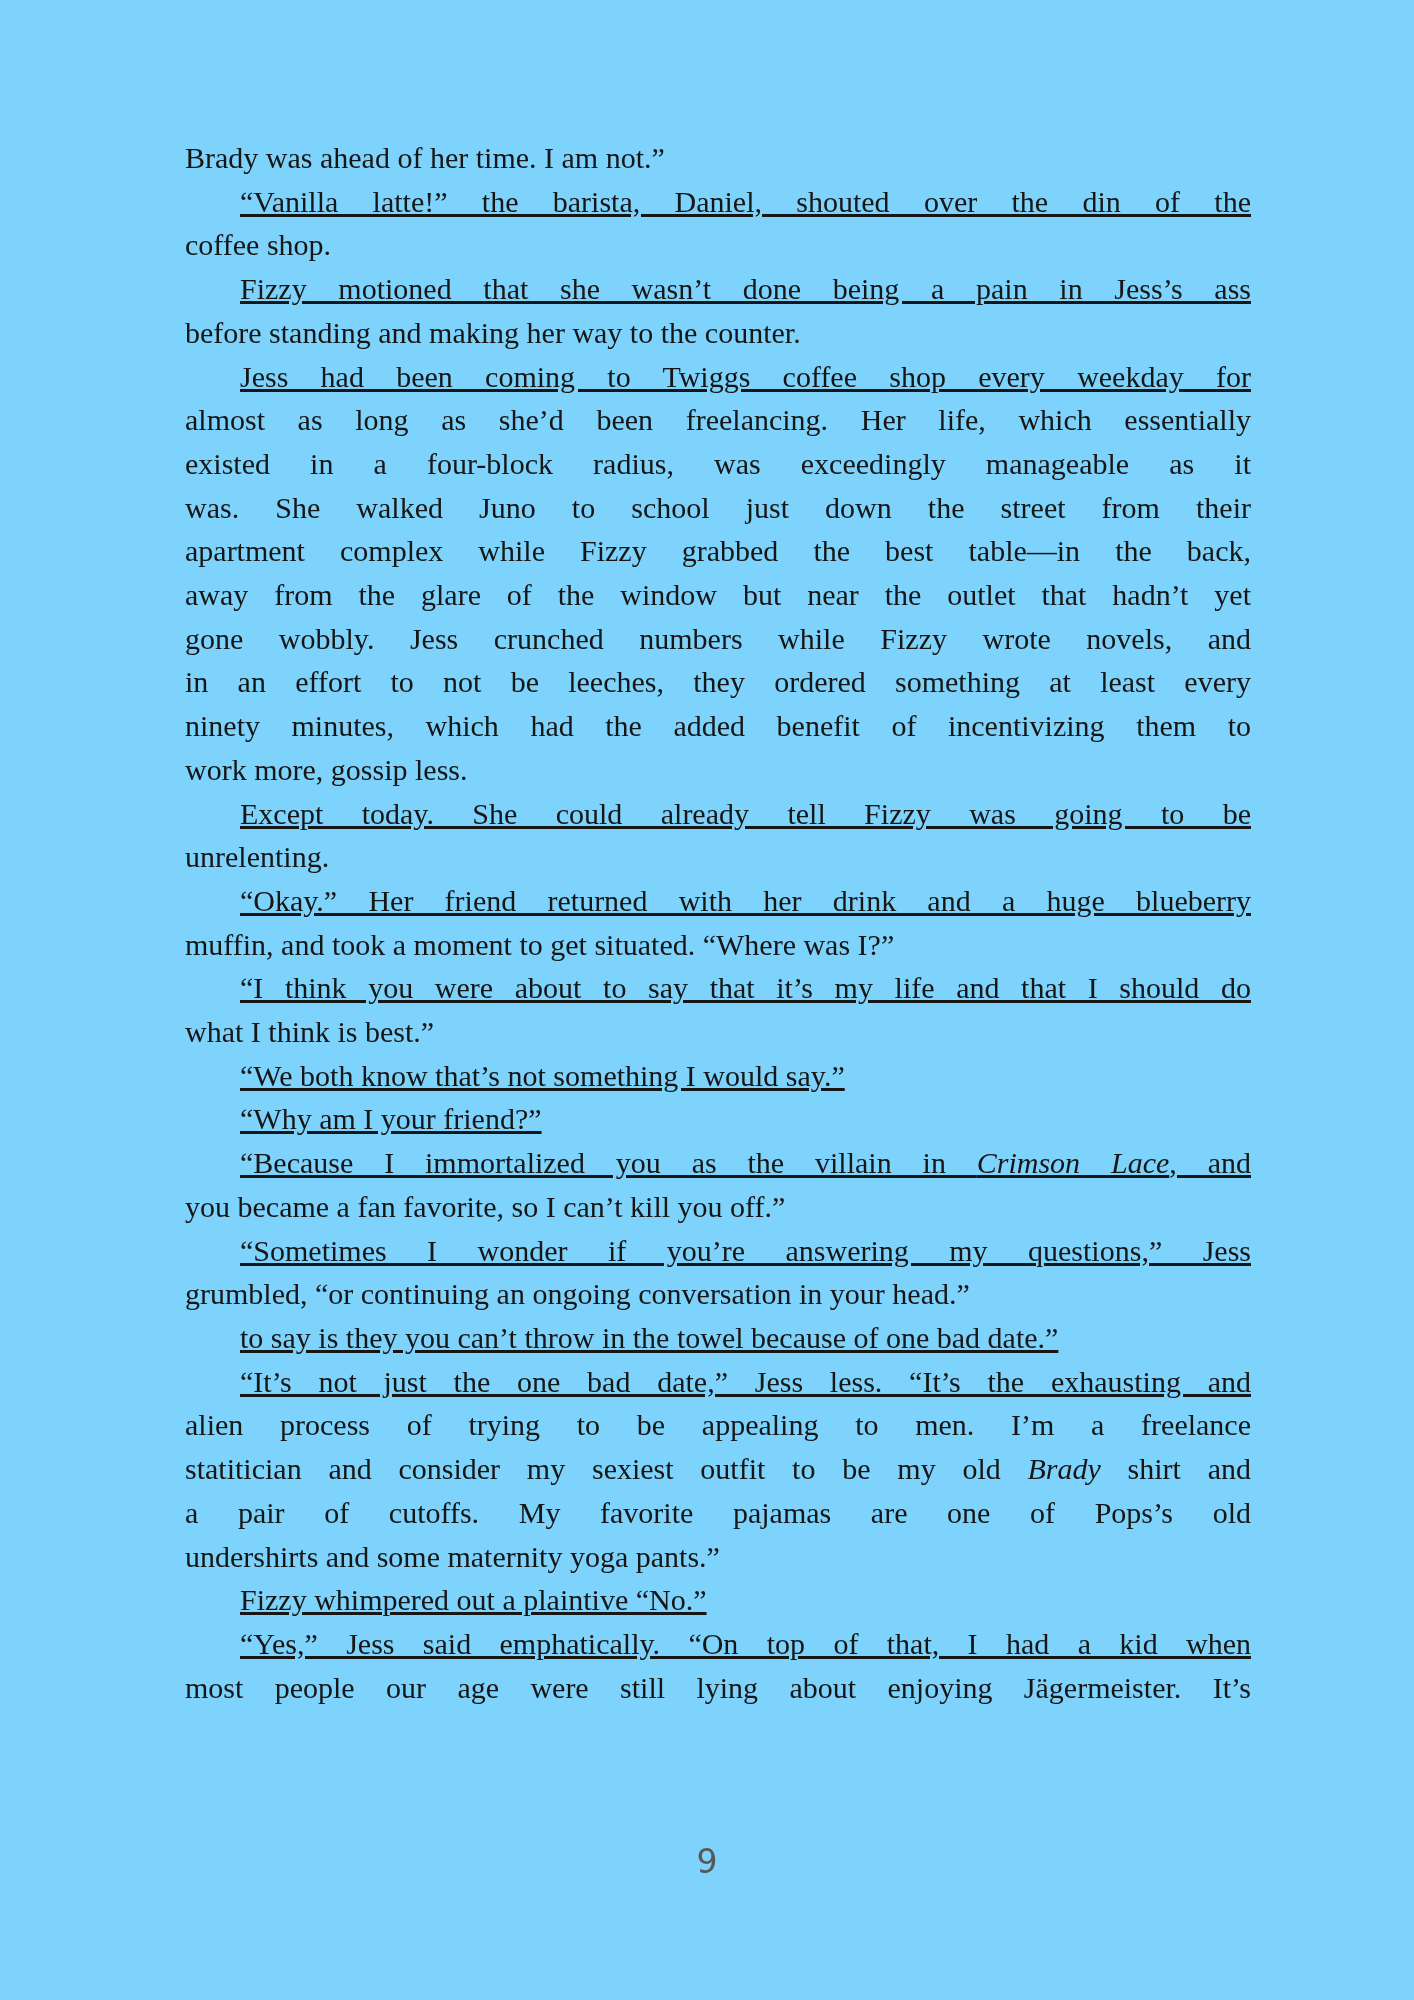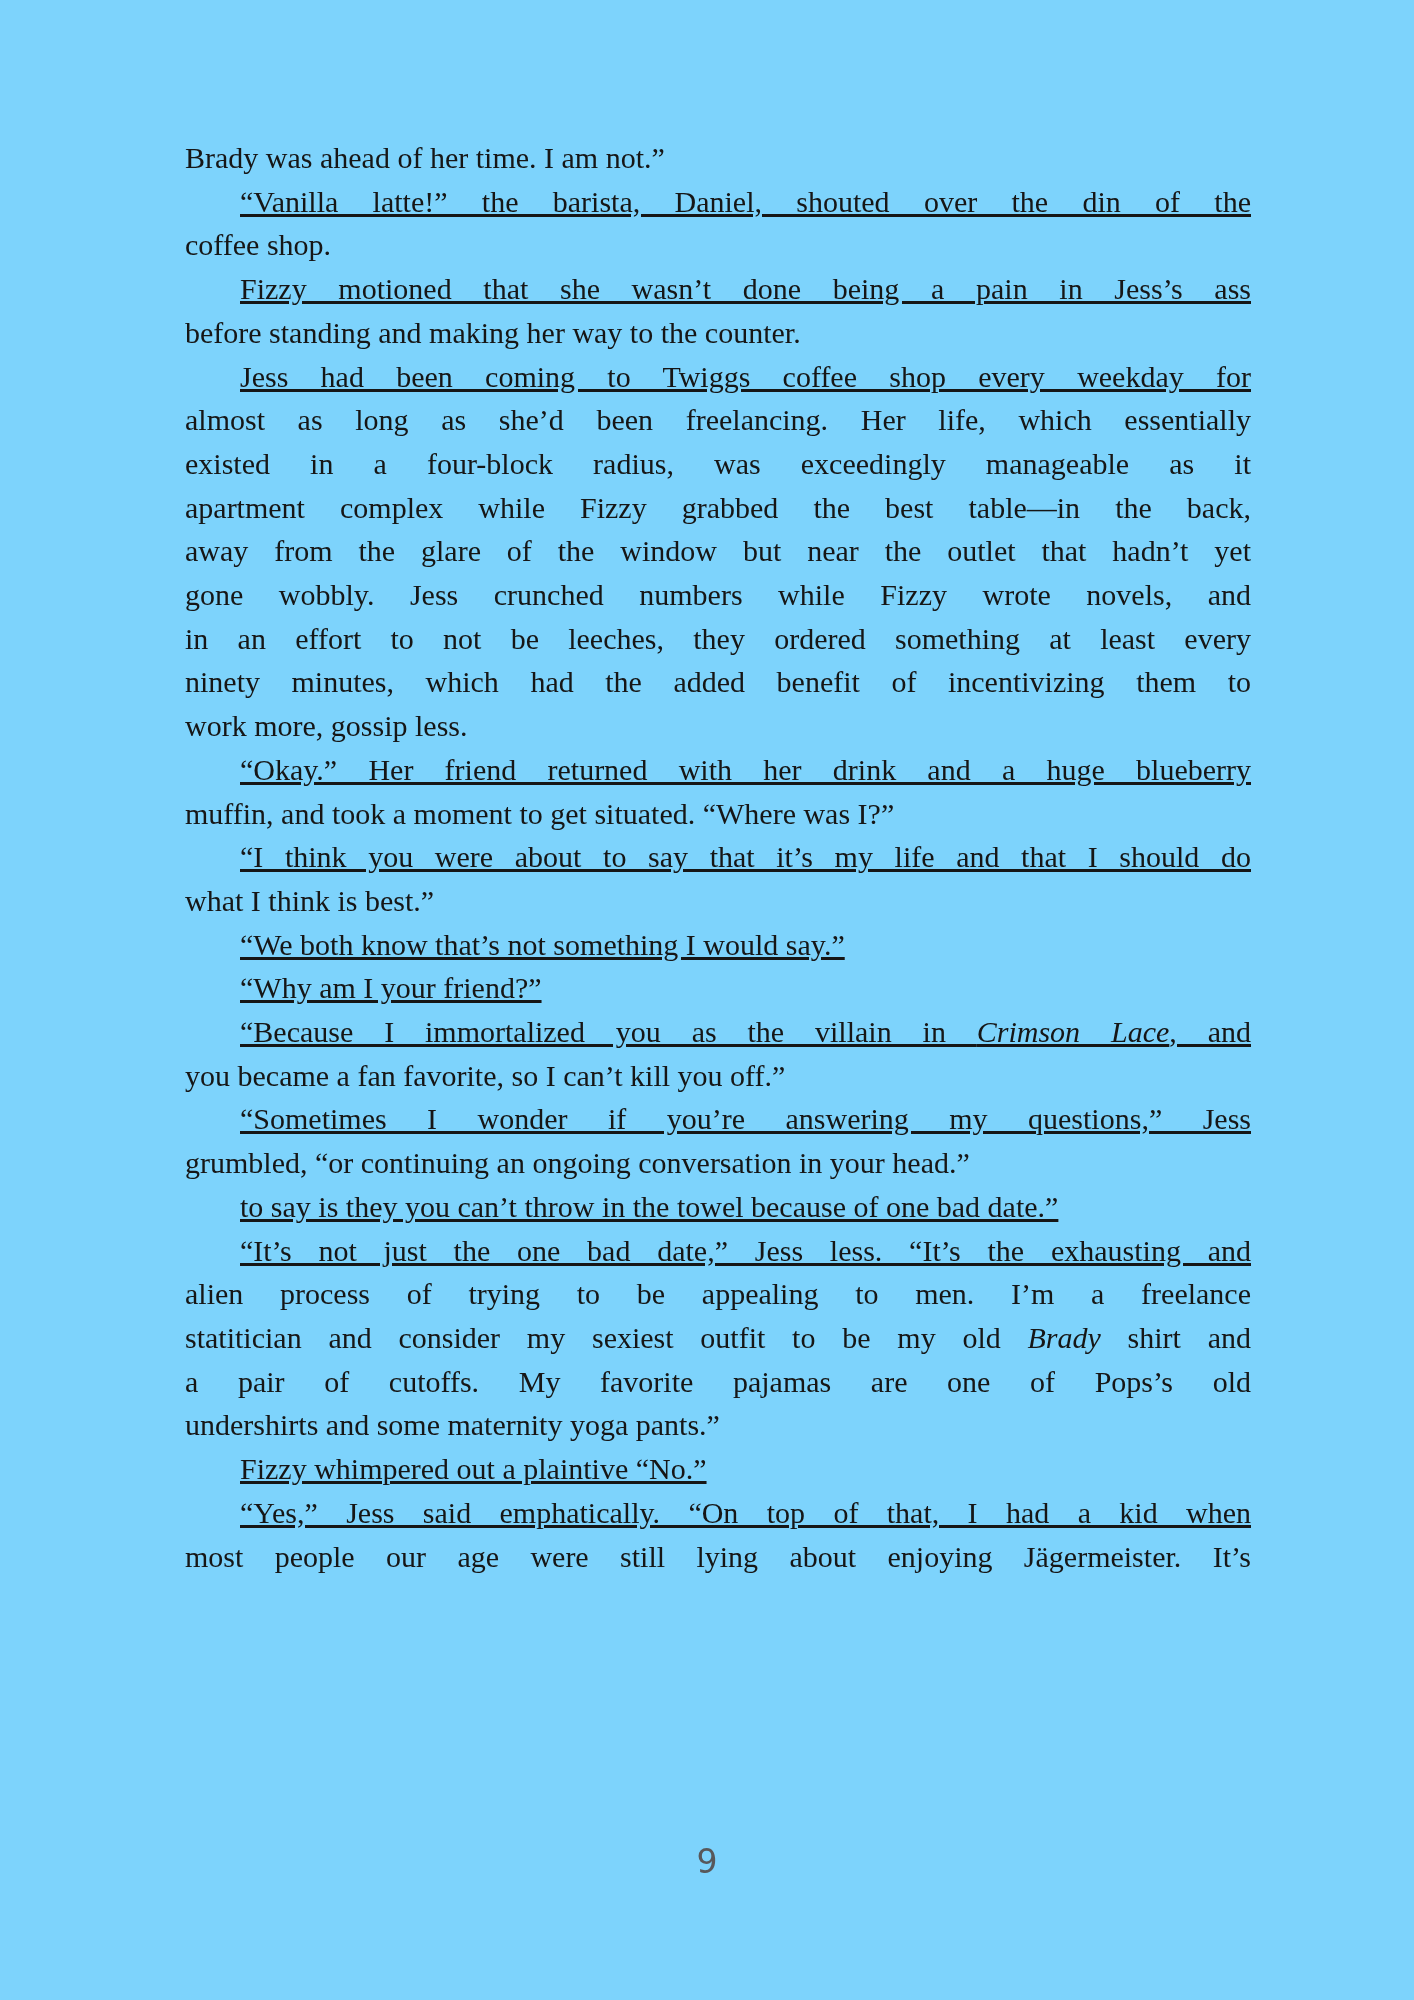--- a/index.html
+++ b/index.html
@@ -57,26 +57,31 @@
         <div class="line l"><span>coffee shop.</span></div>
       </div>
       <div class="paragraph indent">
         <div class="line j"><span>Fizzy motioned that she wasn’t done being a pain in Jess’s ass</span></div>
         <div class="line l"><span>before standing and making her way to the counter.</span></div>
       </div>
       <div class="paragraph indent">
         <div class="line j"><span>Jess had been coming to Twiggs coffee shop every weekday for</span></div>
         <div class="line j"><span>almost as long as she’d been freelancing. Her life, which essentially</span></div>
         <div class="line j"><span>existed in a four-block radius, was exceedingly manageable as it</span></div>
+        <div class="line j"><span>was. She walked Juno to school just down the street from their</span></div>
         <div class="line j"><span>apartment complex while Fizzy grabbed the best table—in the back,</span></div>
         <div class="line j"><span>away from the glare of the window but near the outlet that hadn’t yet</span></div>
         <div class="line j"><span>gone wobbly. Jess crunched numbers while Fizzy wrote novels, and</span></div>
         <div class="line j"><span>in an effort to not be leeches, they ordered something at least every</span></div>
         <div class="line j"><span>ninety minutes, which had the added benefit of incentivizing them to</span></div>
         <div class="line l"><span>work more, gossip less.</span></div>
+      </div>
+      <div class="paragraph indent">
+        <div class="line j"><span>Except today. She could already tell Fizzy was going to be</span></div>
+        <div class="line l"><span>unrelenting.</span></div>
       </div>
       <div class="paragraph indent">
         <div class="line j"><span>“Okay.” Her friend returned with her drink and a huge blueberry</span></div>
         <div class="line l"><span>muffin, and took a moment to get situated. “Where was I?”</span></div>
       </div>
       <div class="paragraph indent">
         <div class="line j"><span>“I think you were about to say that it’s my life and that I should do</span></div>
         <div class="line l"><span>what I think is best.”</span></div>
       </div>
       <div class="paragraph indent">

